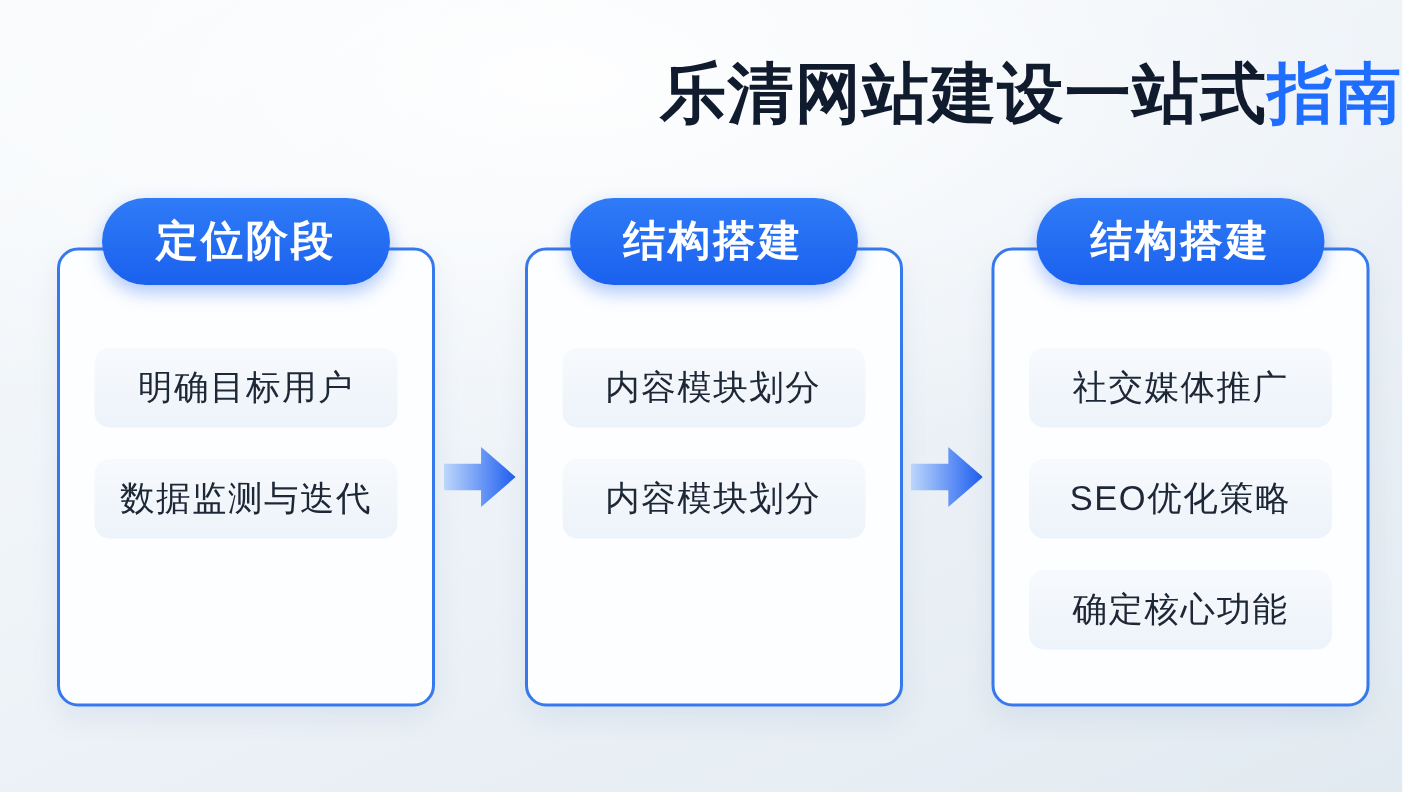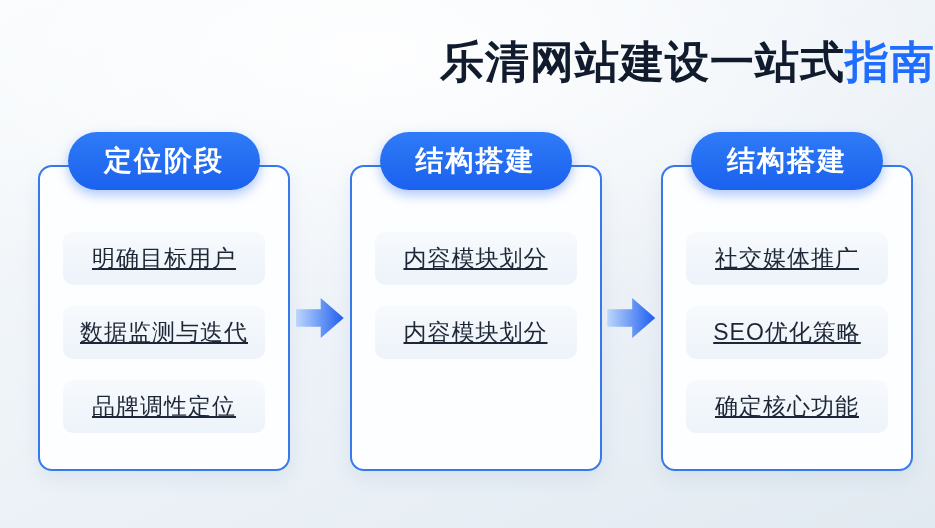--- a/index.html
+++ b/index.html
@@ -87,21 +87,20 @@
     border-radius: 10px;
     background: linear-gradient(180deg, var(--item-bg-top, #f7fafd) 0%, var(--item-bg-bottom, #edf3fa) 100%);
     display: flex;
     align-items: center;
     justify-content: center;
     font-size: 23px;
     font-weight: 500;
     color: var(--item-text, #1d2736);
     letter-spacing: 1px;
     white-space: nowrap;
-    text-decoration: underline;
   }
 
   .flow-arrow {
     align-self: center;
     width: 48px;
     height: 40px;
     margin-top: 0;
     background: linear-gradient(90deg, var(--arrow-start, #bdd7fb) 0%, var(--arrow-end, #1e5ef0) 100%);
     clip-path: polygon(0% 28%, 52% 28%, 52% 0%, 100% 50%, 52% 100%, 52% 72%, 0% 72%);
   }
@@ -114,21 +113,20 @@
   <div class="main-title">
     <span>乐清网站建设一站式</span><span class="accent">指南</span>
   </div>
 
   <div class="stages">
 
     <div class="stage-card">
       <div class="stage-pill">定位阶段</div>
       <div class="stage-item">明确目标用户</div>
       <div class="stage-item">数据监测与迭代</div>
-      <div class="stage-item">品牌调性定位</div>
     </div>
 
     <div class="flow-arrow"></div>
 
     <div class="stage-card">
       <div class="stage-pill">结构搭建</div>
       <div class="stage-item">内容模块划分</div>
       <div class="stage-item">内容模块划分</div>
     </div>
 

